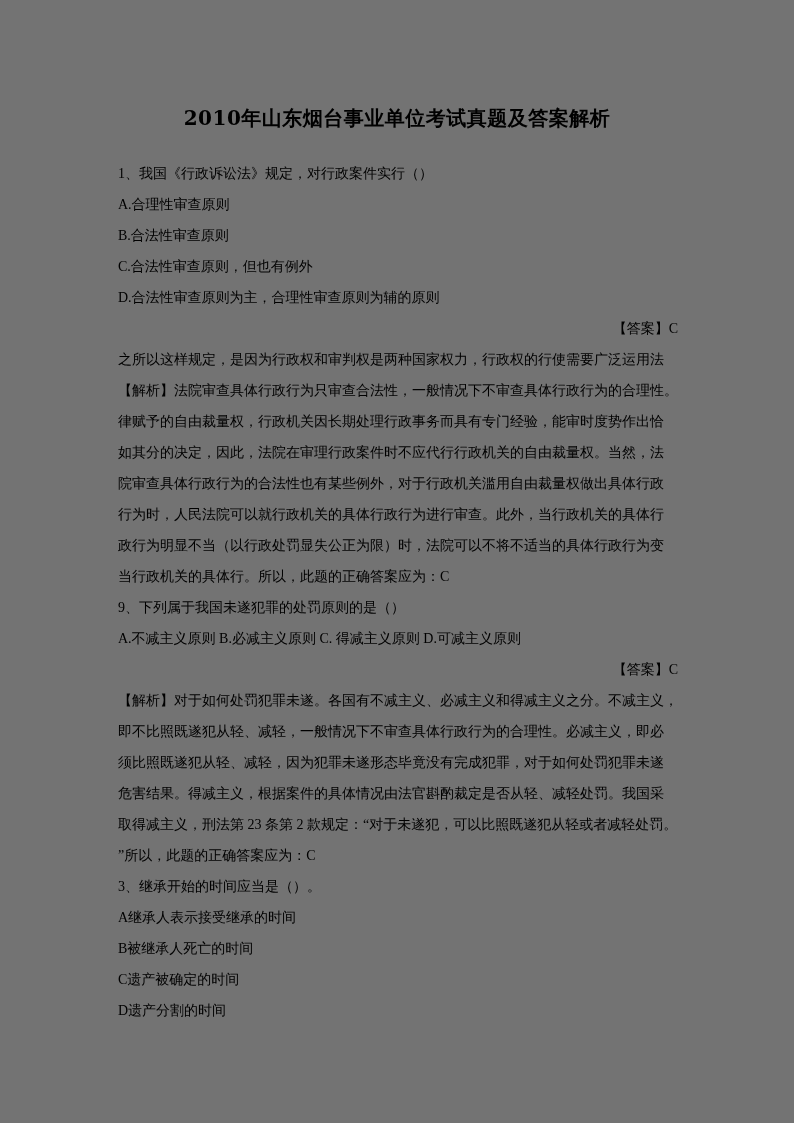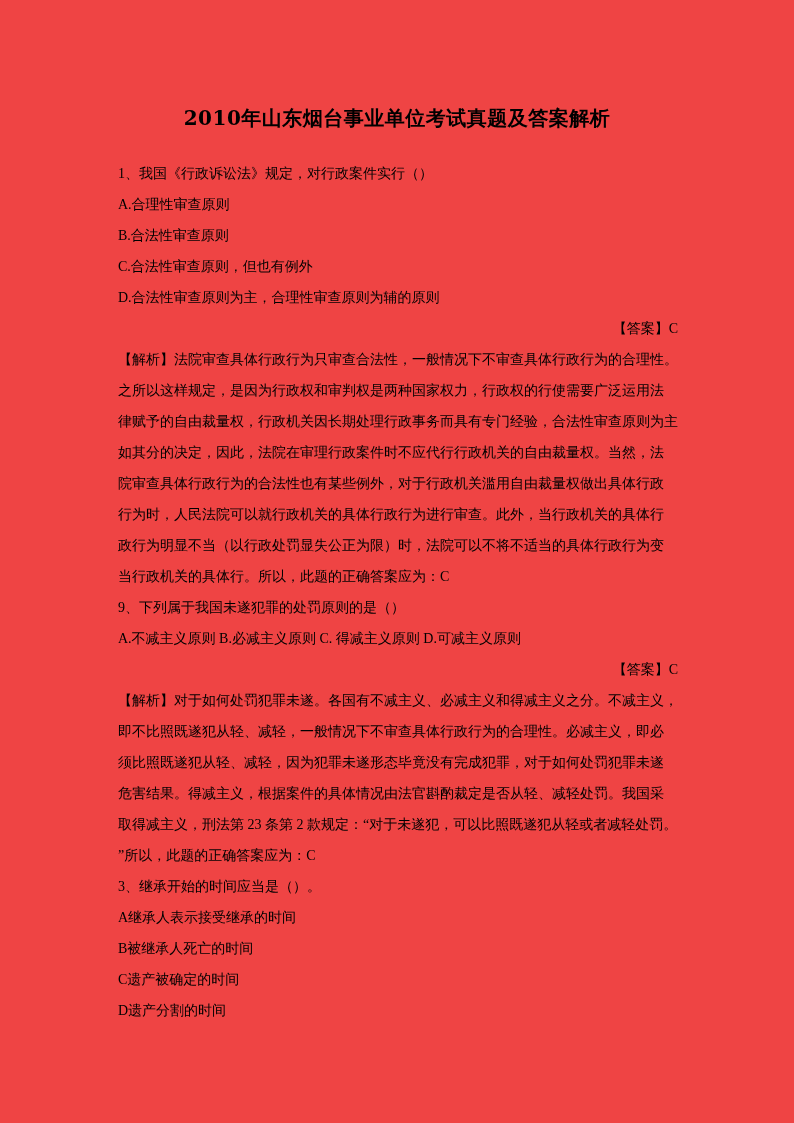--- a/index.html
+++ b/index.html
@@ -14,21 +14,21 @@
     overflow: hidden;
     font-family: "DejaVu Sans", "Liberation Sans", sans-serif;
     color: #000000;
   }
   .page {
     position: absolute;
     left: 0;
     top: 0;
     width: 794px;
     height: 1123px;
-    background: #ef4444;
+    background: #737373;
   }
   .title {
     position: absolute;
     left: 0;
     top: 103px;
     width: 794px;
     text-align: center;
     font-family: "DejaVu Serif", "Liberation Serif", serif;
     font-size: 20px;
     line-height: 30px;
@@ -60,23 +60,23 @@
 <div class="page">
   <div class="title">2010年山东烟台事业单位考试真题及答案解析</div>
 
   <div class="content">
     <div class="line">1、我国《行政诉讼法》规定，对行政案件实行（）</div>
     <div class="line">A.合理性审查原则</div>
     <div class="line">B.合法性审查原则</div>
     <div class="line">C.合法性审查原则，但也有例外</div>
     <div class="line">D.合法性审查原则为主，合理性审查原则为辅的原则</div>
     <div class="line indent-bracket">【答案】C</div>
+    <div class="line">之所以这样规定，是因为行政权和审判权是两种国家权力，行政权的行使需要广泛运用法</div>
     <div class="line indent-bracket">【解析】法院审查具体行政行为只审查合法性，一般情况下不审查具体行政行为的合理性。</div>
-    <div class="line">之所以这样规定，是因为行政权和审判权是两种国家权力，行政权的行使需要广泛运用法</div>
-    <div class="line">律赋予的自由裁量权，行政机关因长期处理行政事务而具有专门经验，合法性审查原则为主</div>
+    <div class="line">律赋予的自由裁量权，行政机关因长期处理行政事务而具有专门经验，能审时度势作出恰</div>
     <div class="line">如其分的决定，因此，法院在审理行政案件时不应代行行政机关的自由裁量权。当然，法</div>
     <div class="line">院审查具体行政行为的合法性也有某些例外，对于行政机关滥用自由裁量权做出具体行政</div>
     <div class="line">行为时，人民法院可以就行政机关的具体行政行为进行审查。此外，当行政机关的具体行</div>
     <div class="line">政行为明显不当（以行政处罚显失公正为限）时，法院可以不将不适当的具体行政行为变</div>
     <div class="line">当行政机关的具体行。所以，此题的正确答案应为：C</div>
     <div class="line">9、下列属于我国未遂犯罪的处罚原则的是（）</div>
     <div class="line">A.不减主义原则 B.必减主义原则 C. 得减主义原则 D.可减主义原则</div>
     <div class="line indent-bracket">【答案】C</div>
     <div class="line indent-bracket">【解析】对于如何处罚犯罪未遂。各国有不减主义、必减主义和得减主义之分。不减主义，</div>
     <div class="line">即不比照既遂犯从轻、减轻，一般情况下不审查具体行政行为的合理性。必减主义，即必</div>

